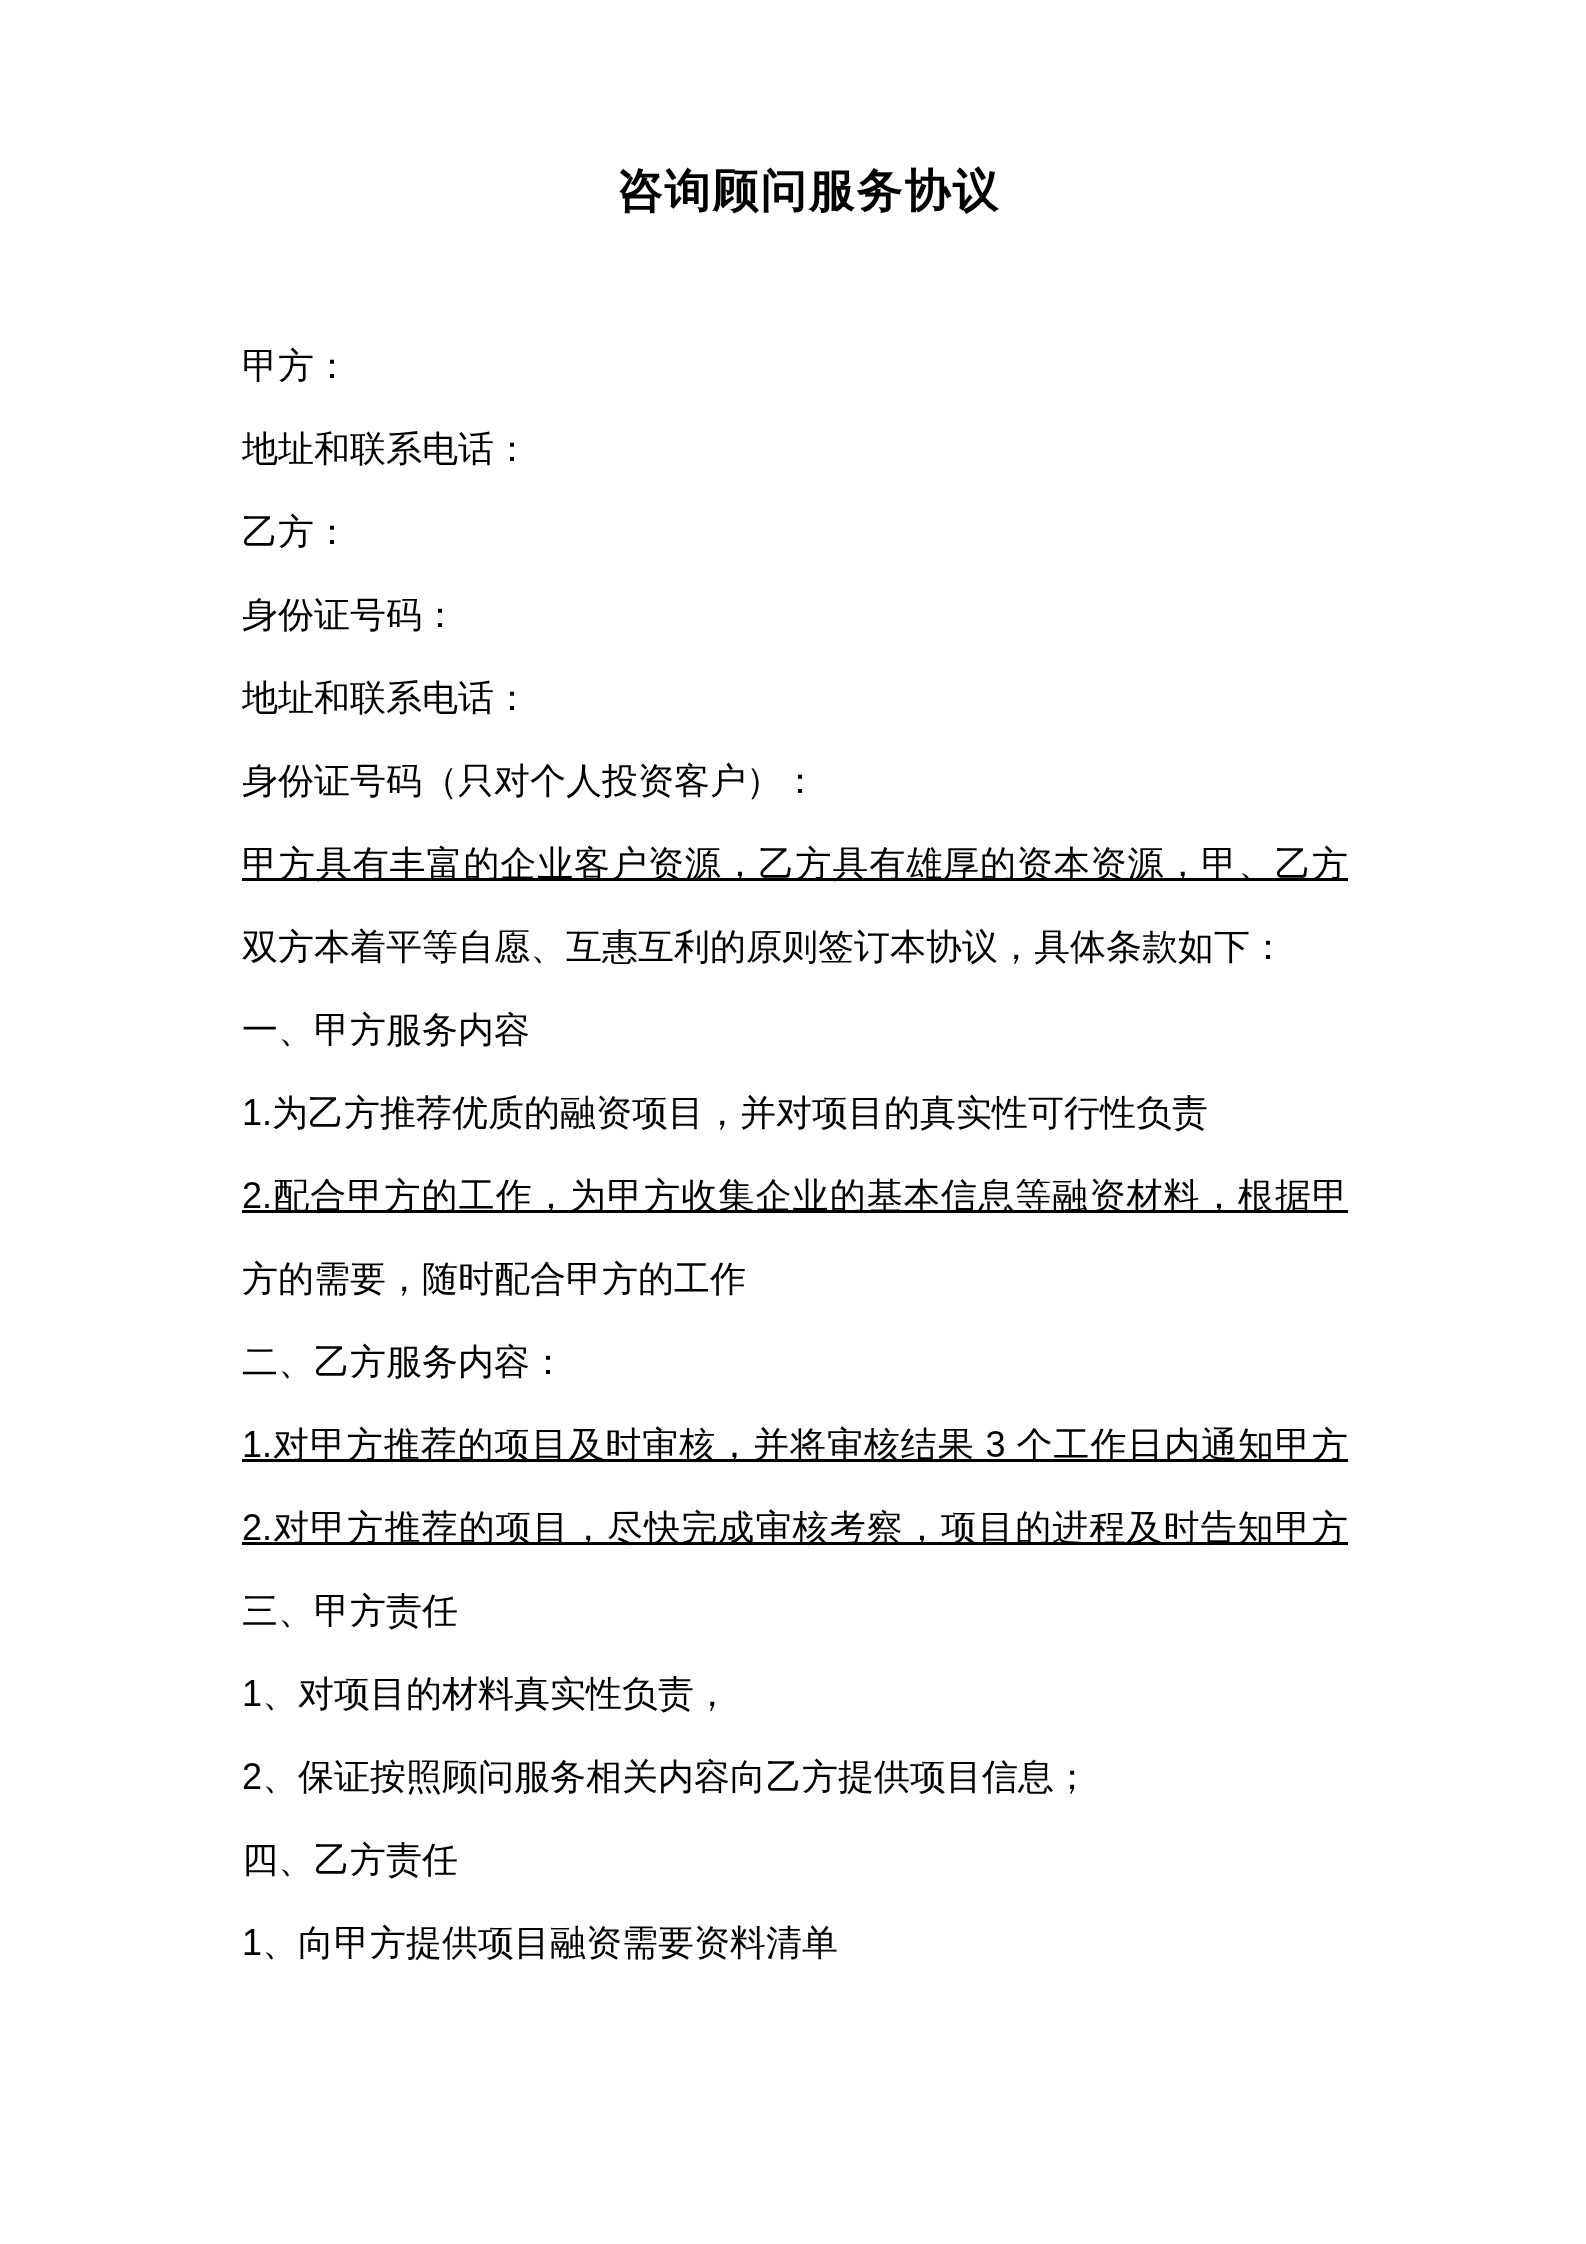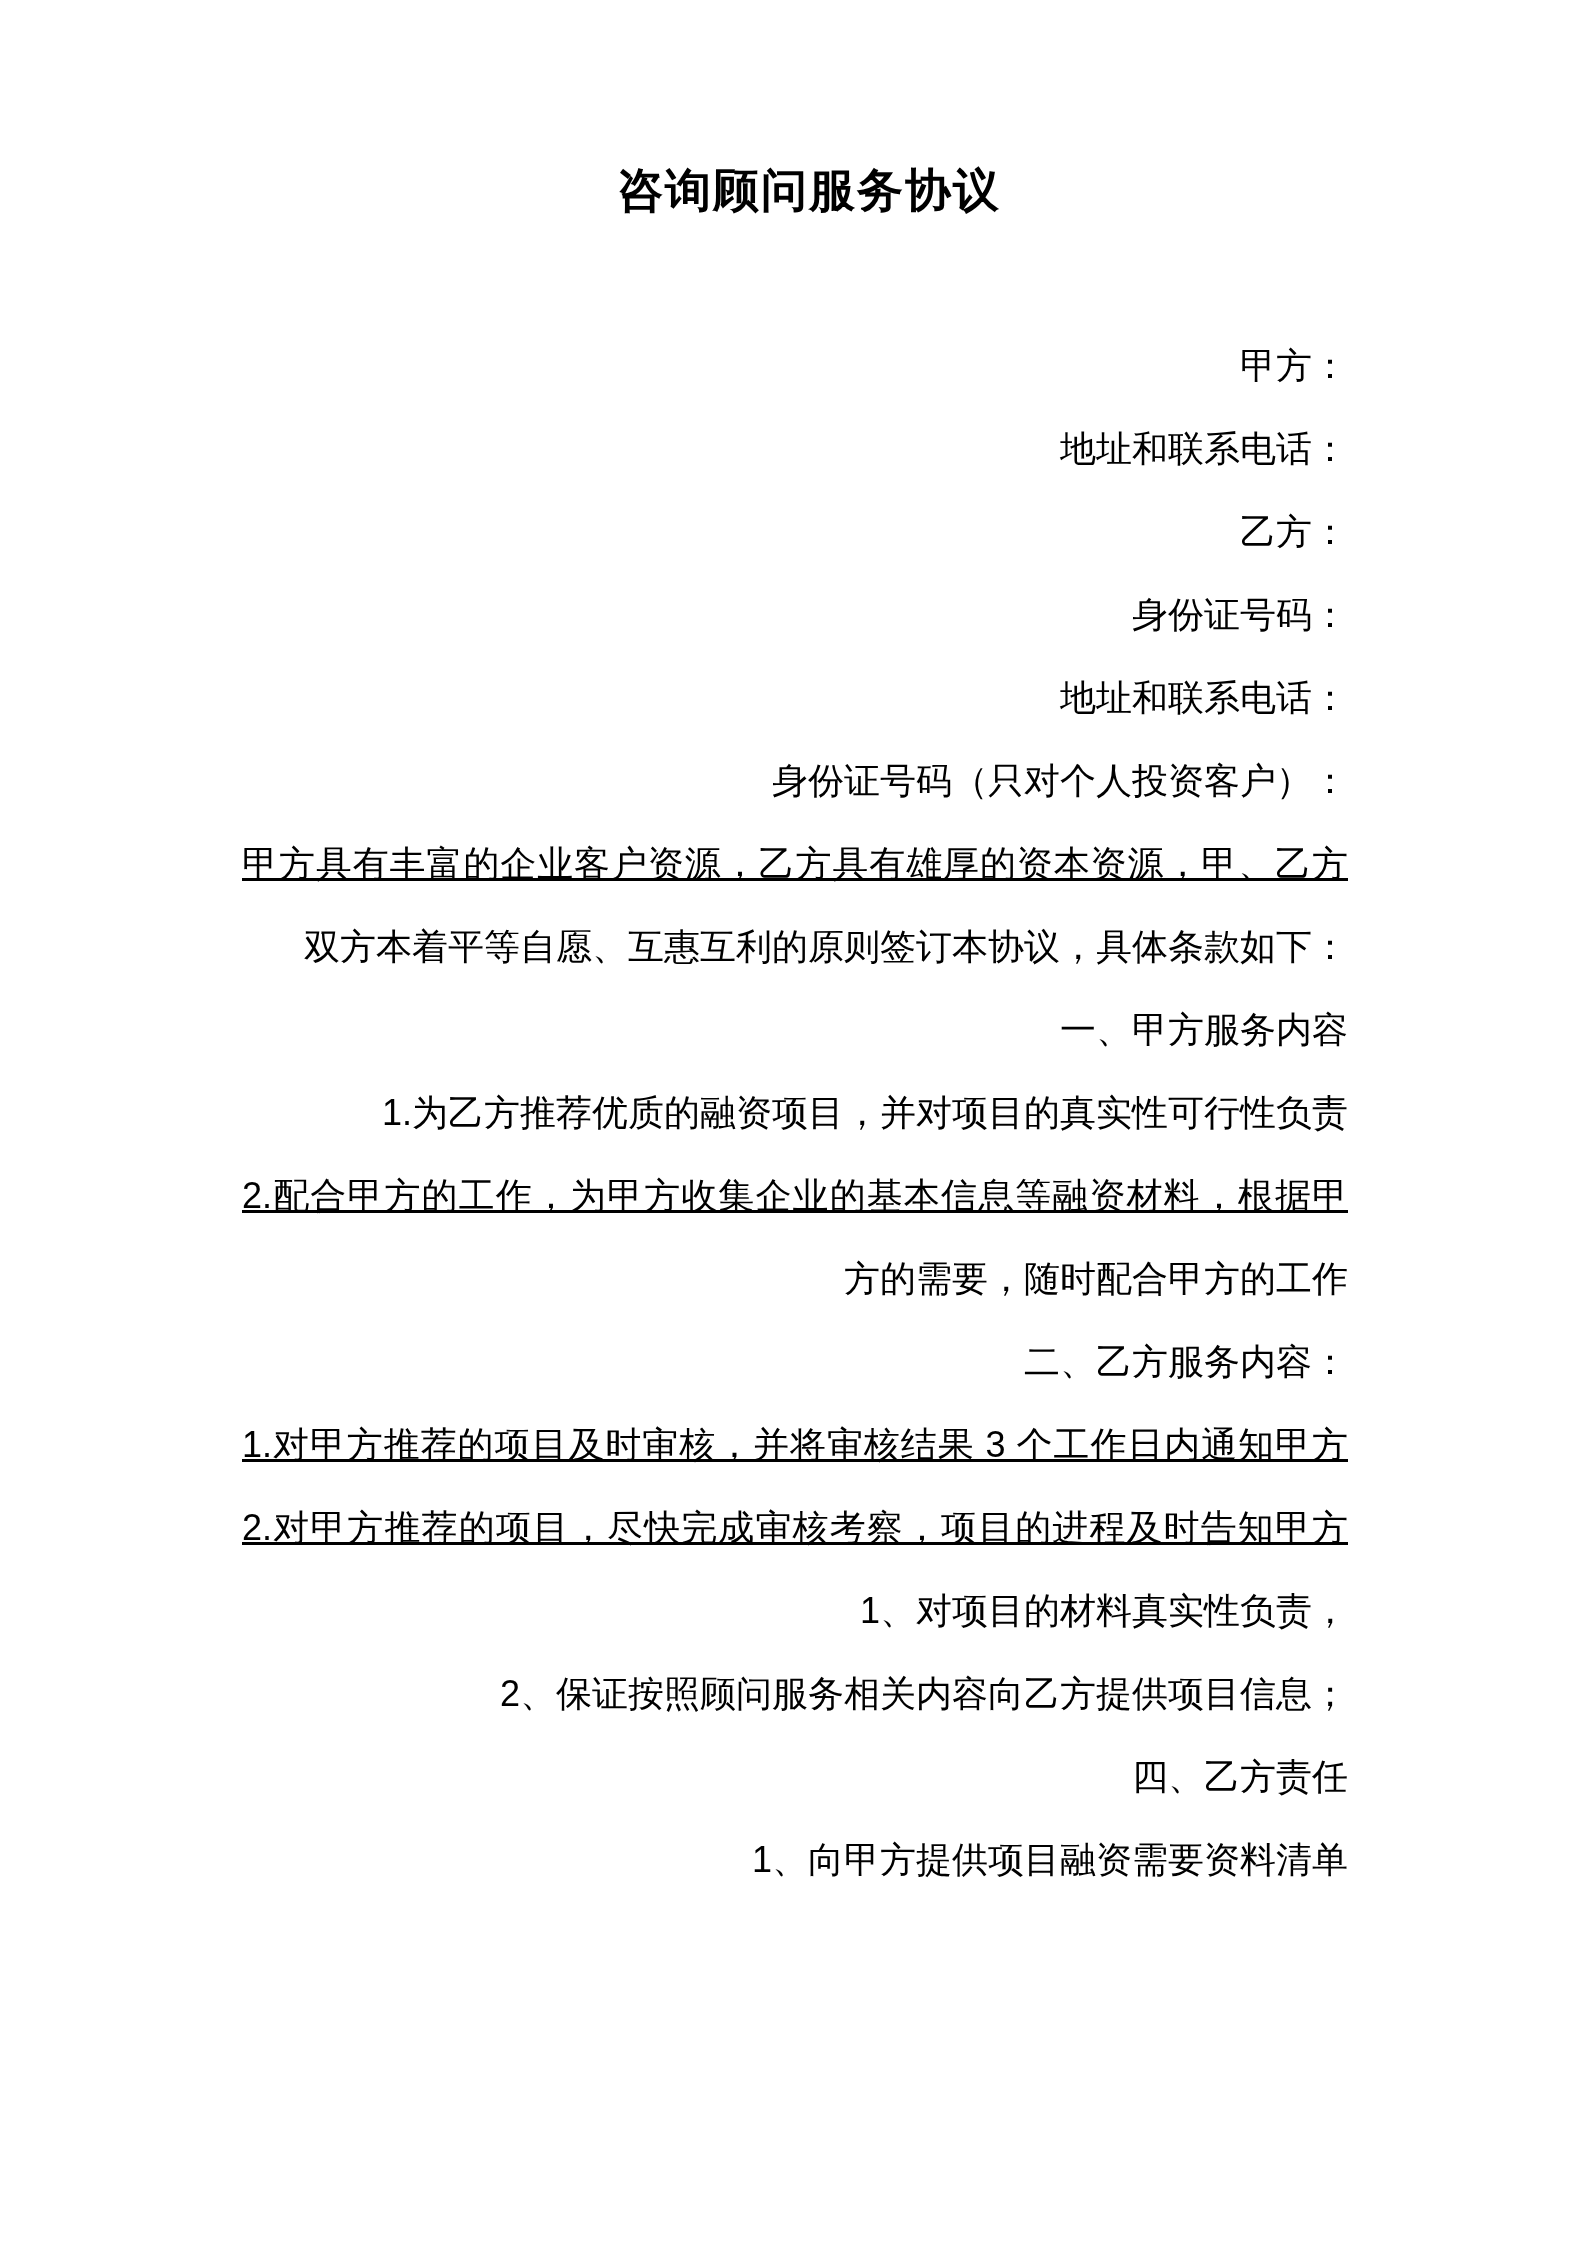--- a/index.html
+++ b/index.html
@@ -33,21 +33,20 @@
     top: 324px;
     left: 242px;
     width: 1106px;
   }
   .doc-line {
     height: 83px;
     line-height: 83px;
     font-size: 36px;
     white-space: nowrap;
     overflow: visible;
-    text-align: right;
   }
   .doc-line.fill {
     text-align: justify;
     text-align-last: justify;
     text-decoration: underline;
   }
 </style>
 </head>
 <body>
 
@@ -62,18 +61,19 @@
       <div class="doc-line">身份证号码（只对个人投资客户）：</div>
       <div class="doc-line fill">甲方具有丰富的企业客户资源，乙方具有雄厚的资本资源，甲、乙方</div>
       <div class="doc-line">双方本着平等自愿、互惠互利的原则签订本协议，具体条款如下：</div>
       <div class="doc-line">一、甲方服务内容</div>
       <div class="doc-line">1.为乙方推荐优质的融资项目，并对项目的真实性可行性负责</div>
       <div class="doc-line fill">2.配合甲方的工作，为甲方收集企业的基本信息等融资材料，根据甲</div>
       <div class="doc-line">方的需要，随时配合甲方的工作</div>
       <div class="doc-line">二、乙方服务内容：</div>
       <div class="doc-line fill">1.对甲方推荐的项目及时审核，并将审核结果 3 个工作日内通知甲方</div>
       <div class="doc-line fill">2.对甲方推荐的项目，尽快完成审核考察，项目的进程及时告知甲方</div>
+      <div class="doc-line">三、甲方责任</div>
       <div class="doc-line">1、对项目的材料真实性负责，</div>
       <div class="doc-line">2、保证按照顾问服务相关内容向乙方提供项目信息；</div>
       <div class="doc-line">四、乙方责任</div>
       <div class="doc-line">1、向甲方提供项目融资需要资料清单</div>
     </div>
 </div>
 
 </body></html>

